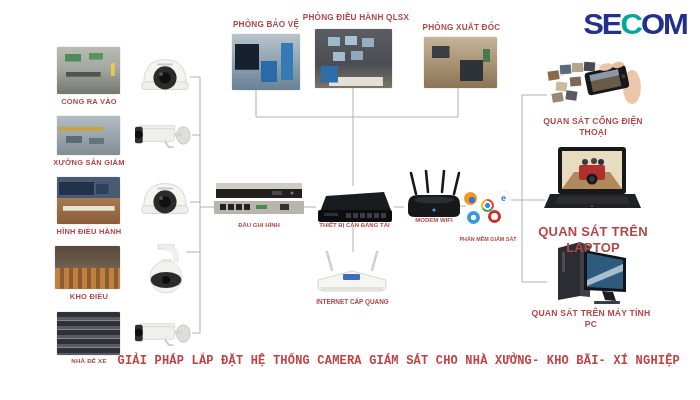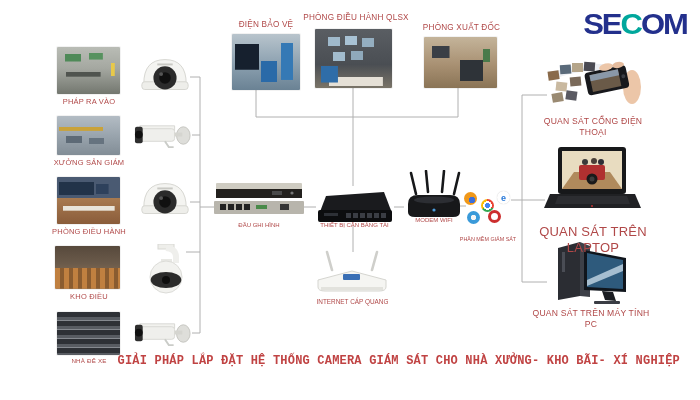--- a/index.html
+++ b/index.html
@@ -1,21 +1,21 @@
 <!DOCTYPE html>
 <html style="--label-red: #b04848; --title-red: #c04343; --logo-navy: #23308c; --logo-teal: #00a79c; --line-gray: #b0b0b0;"><head>
 <meta charset="utf-8">
 <style>
   html,body{margin:0;padding:0;background:#fff;font-family:"Liberation Sans",sans-serif;}
   .stage{position:relative;width:700px;height:400px;background:#fff;overflow:hidden;}
   svg{display:block;}
   .wires{position:absolute;left:0;top:0;z-index:1;}
   .wires path{stroke:var(--line-gray,#b0b0b0);stroke-width:1;fill:none;}
   .node{position:absolute;z-index:2;}
-  .lbl{position:absolute;z-index:3;text-align:center;font-weight:normal;color:var(--label-red,#b04848);
+  .lbl{position:absolute;z-index:3;text-align:center;font-weight:bold;color:var(--label-red,#b04848);
        font-size:7.5px;line-height:1.25;letter-spacing:.2px;}
   .lbl-md{font-size:8.2px;}
   .lbl-sm{font-size:6px;letter-spacing:0;}
   .lbl-xs{font-size:5.4px;letter-spacing:0;}
   .title{position:absolute;z-index:3;text-align:right;font-weight:bold;
          color:var(--title-red,#c04343);font-size:12px;letter-spacing:.2px;font-family:Liberation Mono, monospace;}
   .logo{position:absolute;left:572px;top:4px;width:126px;height:40px;z-index:3;
         display:flex;align-items:center;justify-content:center;
         font-weight:800;font-size:31px;letter-spacing:-2px;transform:scaleY(.96);}
   .logo .navy{color:var(--logo-navy,#23308c);}
@@ -86,27 +86,27 @@
     <path d="M522,95 V282 M522,95 H547 M522,282 H547"></path>
   </svg>
 
   <div class="logo">
     <span class="navy">SE</span>
       <span class="teal">C</span>
       <span class="navy">OM</span>
   </div>
 
   <div class="photo ph-gate" style="left:57px;top:47px;width:63px;height:47px"></div>
-  <div class="lbl" style="left:33px;top:97px;width:112px">PHÁP RA VÀO</div>
+  <div class="lbl" style="left:33px;top:97px;width:112px">CỔNG RA VÀO</div>
 
   <div class="photo ph-factory" style="left:57px;top:116px;width:63px;height:39px"></div>
   <div class="lbl" style="left:33px;top:158px;width:112px">XƯỞNG SẢN GIÁM</div>
 
   <div class="photo ph-control" style="left:57px;top:177px;width:63px;height:47px"></div>
-  <div class="lbl" style="left:28px;top:227px;width:122px">PHÒNG ĐIỀU HÀNH</div>
+  <div class="lbl" style="left:28px;top:227px;width:122px">HÌNH ĐIỀU HÀNH</div>
 
   <div class="photo ph-warehouse" style="left:55px;top:246px;width:65px;height:43px"></div>
   <div class="lbl" style="left:33px;top:292px;width:112px">KHO ĐIỀU</div>
 
   <div class="photo ph-parking" style="left:57px;top:312px;width:63px;height:43px"></div>
   <div class="lbl" style="left:33px;top:357px;width:112px;font-size:6.2px">NHÀ ĐỂ XE</div>
 
   <svg class="node" style="left:138px;top:54px" width="54" height="44" viewBox="0 0 56 44">
     <path d="M6,30 Q6,5 28,5 Q50,5 50,30 Z" fill="#f4f4f1" stroke="#d5d5d0"></path>
     <rect x="4" y="28" width="48" height="8" rx="3" fill="#eeeeea" stroke="#d5d5d0"></rect>
@@ -147,21 +147,21 @@
   <svg class="node" style="left:134px;top:318px" width="58" height="31" viewBox="0 0 60 32">
     <ellipse cx="51" cy="16" rx="7" ry="9" fill="#dededa" stroke="#c5c5c0"></ellipse>
     <rect x="40" y="13" width="10" height="4" fill="#d5d5d0"></rect>
     <path d="M6,6 L42,6 L42,11 L6,11 Z" fill="#f2f2ef" stroke="#d8d8d3"></path>
     <rect x="6" y="9" width="36" height="13" rx="3" fill="#efefec" stroke="#d8d8d3"></rect>
     <rect x="1" y="7" width="8" height="17" rx="2" fill="#2e2e2e"></rect>
     <circle cx="5" cy="15" r="4" fill="#101010"></circle>
     <path d="M32,22 L36,28 L41,28" stroke="#caccc8" stroke-width="2" fill="none"></path>
   </svg>
 
-  <div class="lbl lbl-md" style="left:210px;top:20px;width:112px">ĐIỆN BẢO VỆ</div>
+  <div class="lbl lbl-md" style="left:210px;top:20px;width:112px">PHÒNG BẢO VỆ</div>
   <div class="photo ph-security" style="left:232px;top:34px;width:68px;height:56px"></div>
 
   <div class="lbl lbl-md" style="left:296px;top:13px;width:120px">PHÒNG ĐIỀU HÀNH QLSX</div>
   <div class="photo ph-qlsx" style="left:315px;top:29px;width:77px;height:59px"></div>
 
   <div class="lbl lbl-md" style="left:404px;top:23px;width:115px">PHÒNG XUẤT ĐỐC</div>
   <div class="photo ph-director" style="left:424px;top:37px;width:73px;height:51px"></div>
 
   <svg class="node" style="left:214px;top:182px" width="90" height="36" viewBox="0 0 90 36">
     <rect x="2" y="1" width="86" height="15" rx="1" fill="#cfccc2"></rect>

